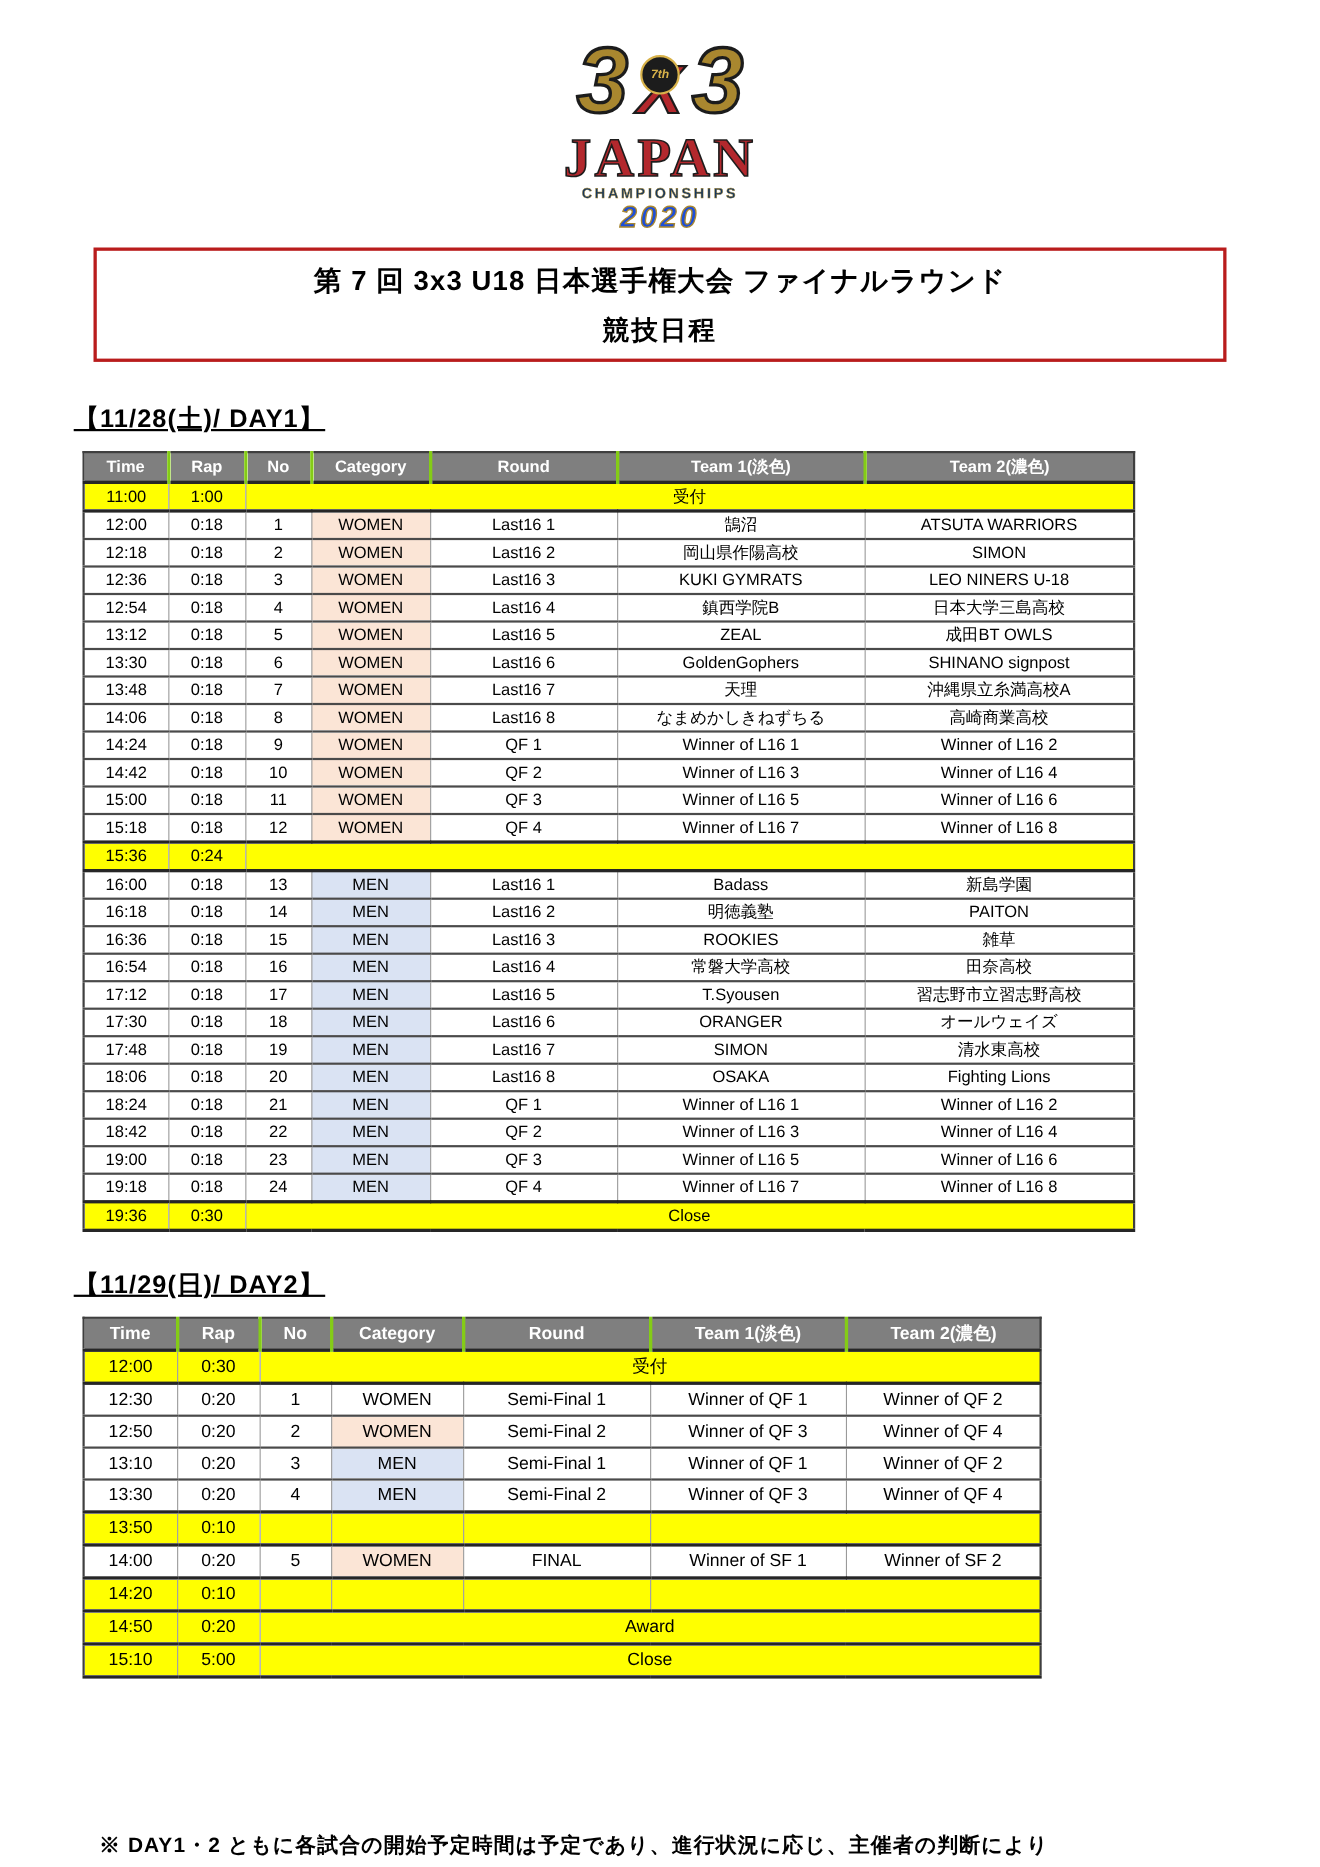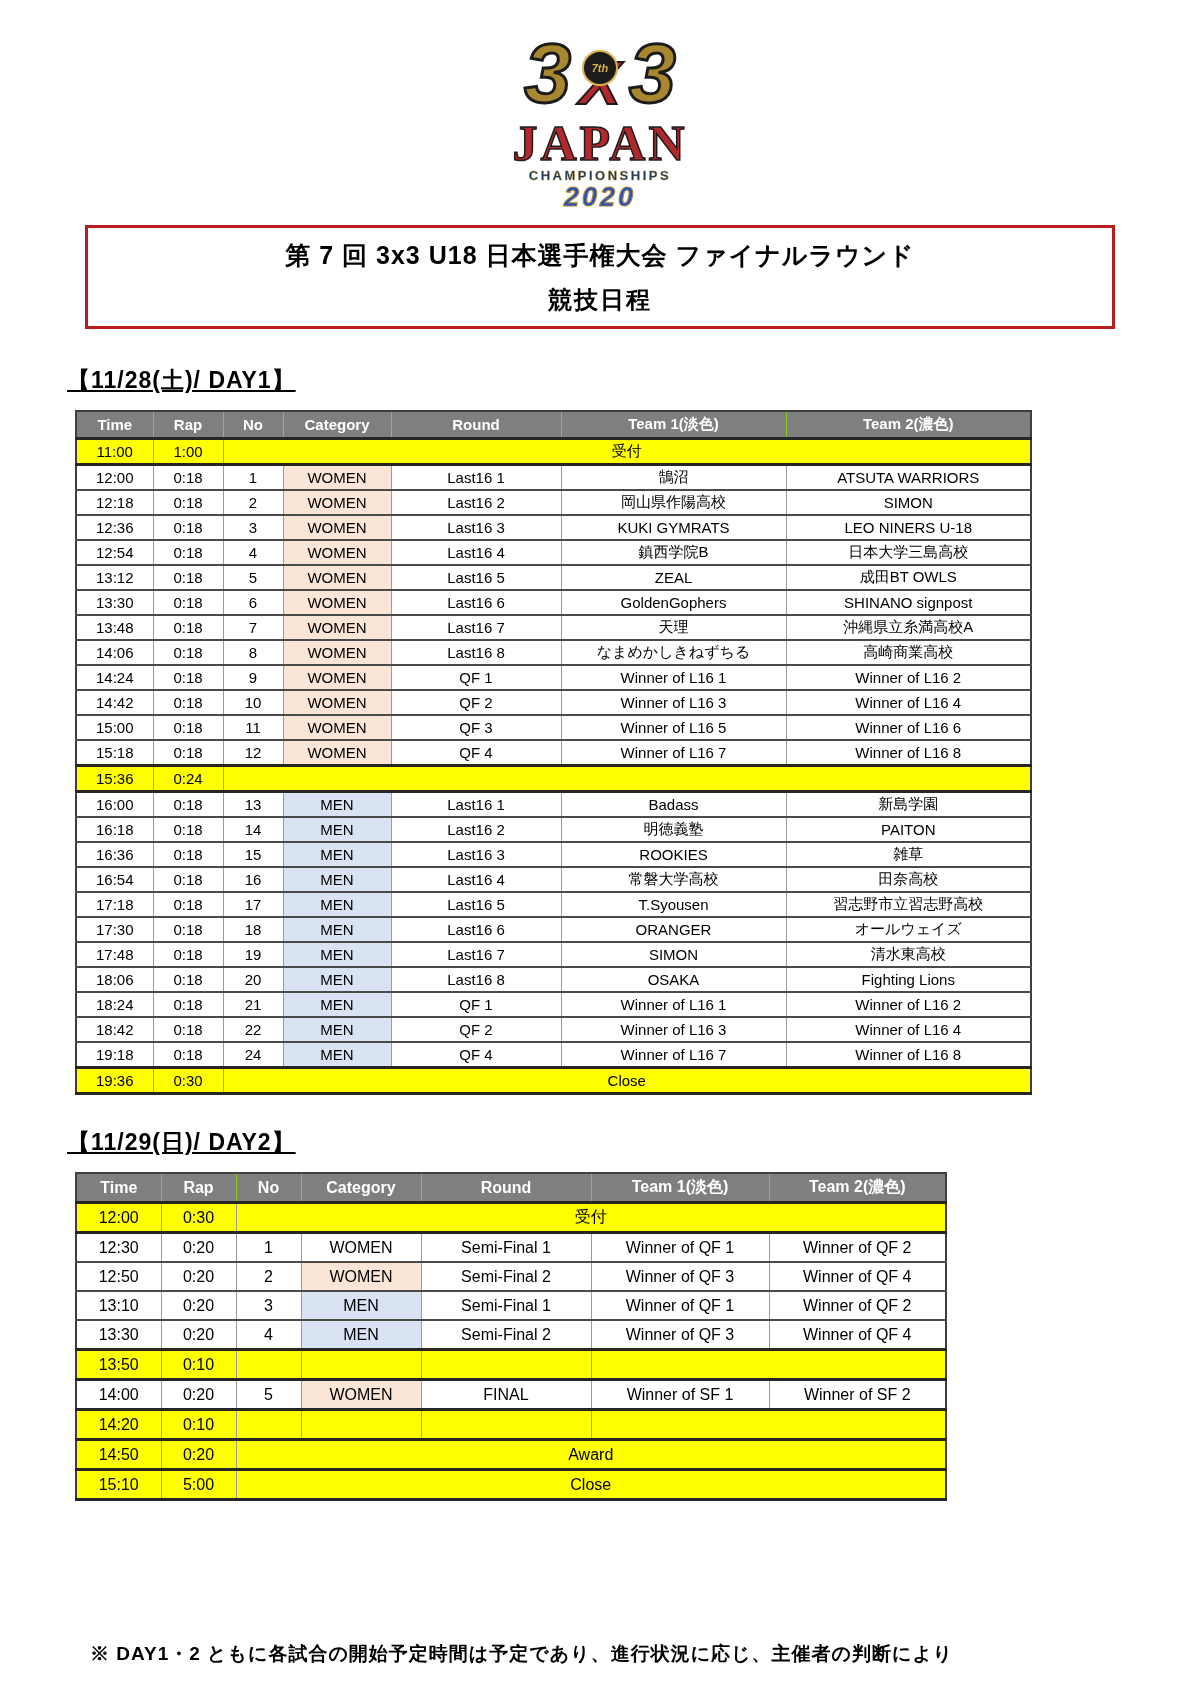--- a/index.html
+++ b/index.html
@@ -71,21 +71,21 @@
     border-collapse:collapse; table-layout:fixed;
     border:2px solid #3f3f3f;
     margin-left:75px;
   }
   table.day1 { width:955px; }
   table.day2 { width:870px; }
   .sched th {
     background:#7f7f7f; color:#ffffff;
     font-size:15px; font-weight:bold;
     height:25px; padding:0;
-    border-left:1px solid #84cc16;
+    border-left:3px solid #84cc16;
     border-bottom:2px solid #3f3f3f;
     white-space:nowrap; overflow:hidden;
   }
   .sched td {
     font-size:15px; text-align:center; vertical-align:middle;
     height:23px; padding:0 2px;
     border-left:1px solid #9a9a9a;
     border-top:2px solid #4a4a4a;
     white-space:nowrap; overflow:hidden;
   }
@@ -298,21 +298,21 @@
         <tr>
           <td>16:54</td>
           <td>0:18</td>
           <td>16</td>
           <td class="cat-men">MEN</td>
           <td>Last16 4</td>
           <td>常磐大学高校</td>
           <td>田奈高校</td>
         </tr>
         <tr>
-          <td>17:18</td>
+          <td>17:12</td>
           <td>0:18</td>
           <td>17</td>
           <td class="cat-men">MEN</td>
           <td>Last16 5</td>
           <td>T.Syousen</td>
           <td>習志野市立習志野高校</td>
         </tr>
         <tr>
           <td>17:30</td>
           <td>0:18</td>
@@ -350,20 +350,29 @@
           <td>Winner of L16 2</td>
         </tr>
         <tr>
           <td>18:42</td>
           <td>0:18</td>
           <td>22</td>
           <td class="cat-men">MEN</td>
           <td>QF 2</td>
           <td>Winner of L16 3</td>
           <td>Winner of L16 4</td>
+        </tr>
+        <tr>
+          <td>19:00</td>
+          <td>0:18</td>
+          <td>23</td>
+          <td class="cat-men">MEN</td>
+          <td>QF 3</td>
+          <td>Winner of L16 5</td>
+          <td>Winner of L16 6</td>
         </tr>
         <tr>
           <td>19:18</td>
           <td>0:18</td>
           <td>24</td>
           <td class="cat-men">MEN</td>
           <td>QF 4</td>
           <td>Winner of L16 7</td>
           <td>Winner of L16 8</td>
         </tr>

